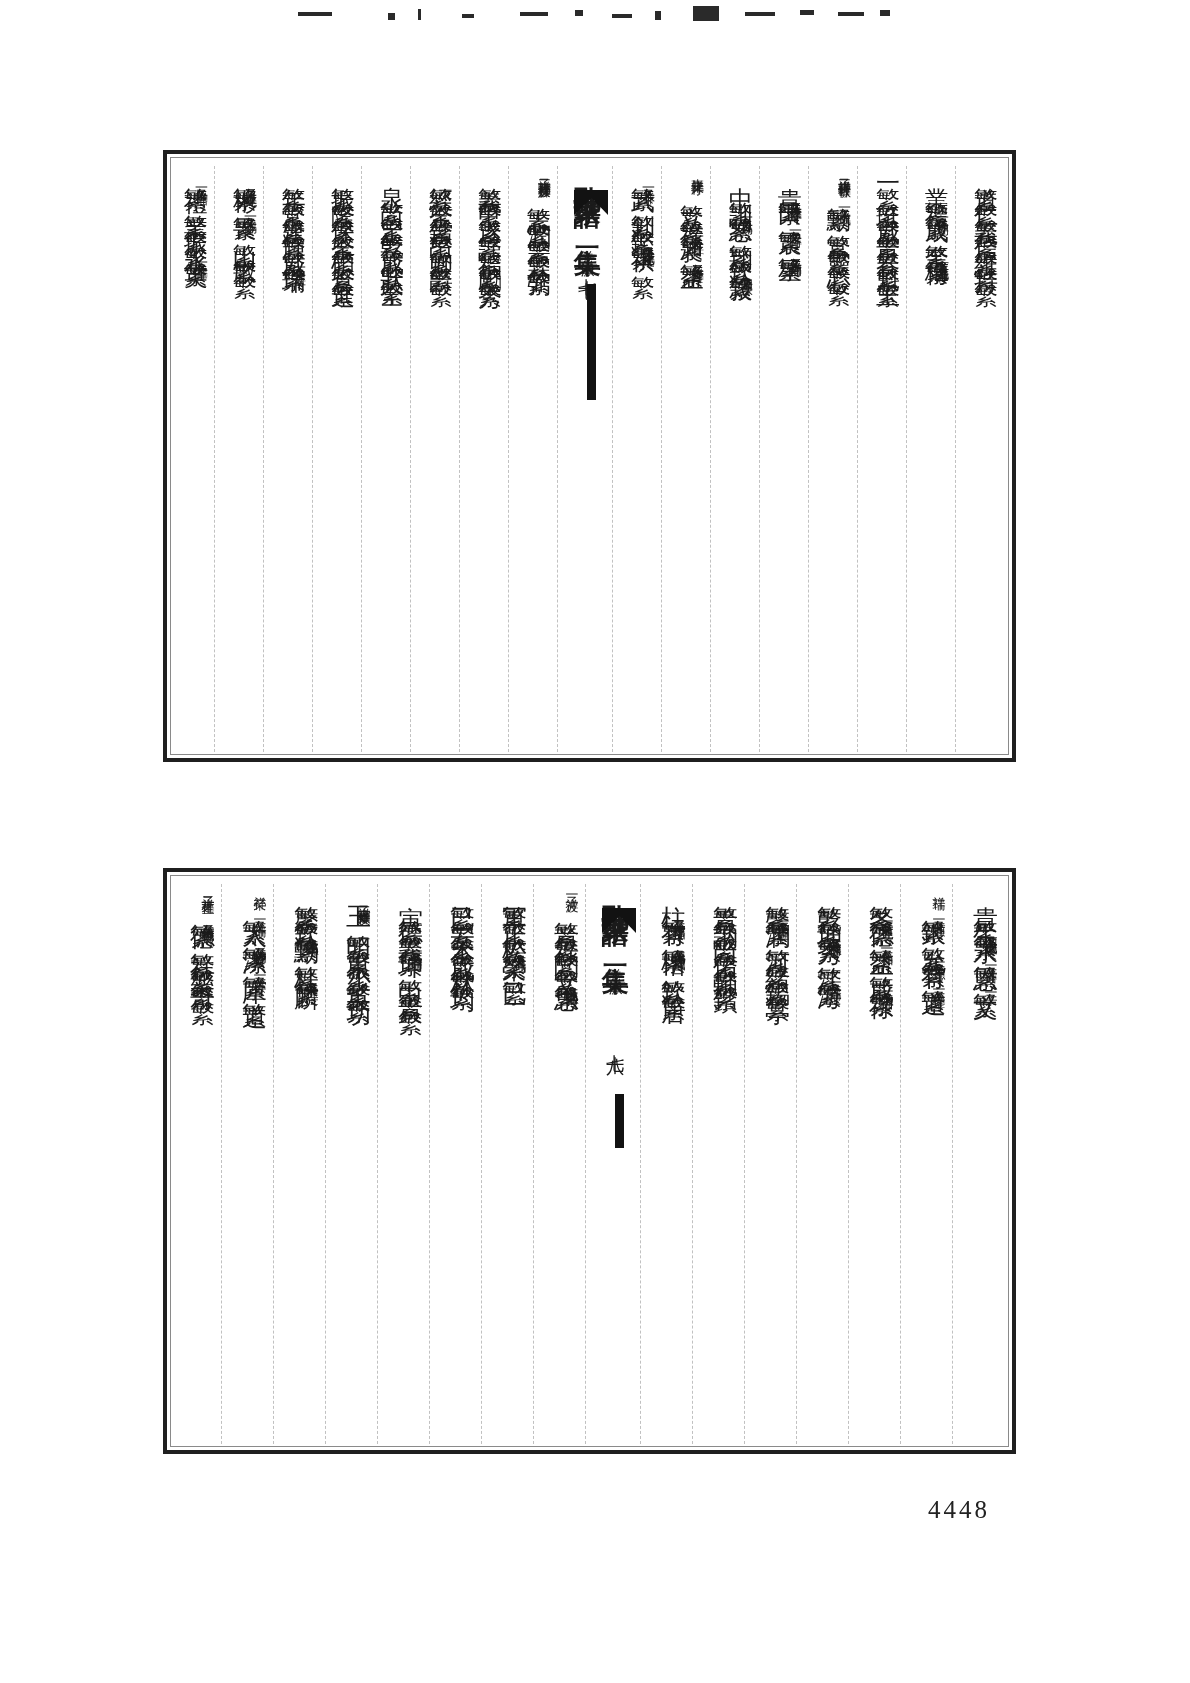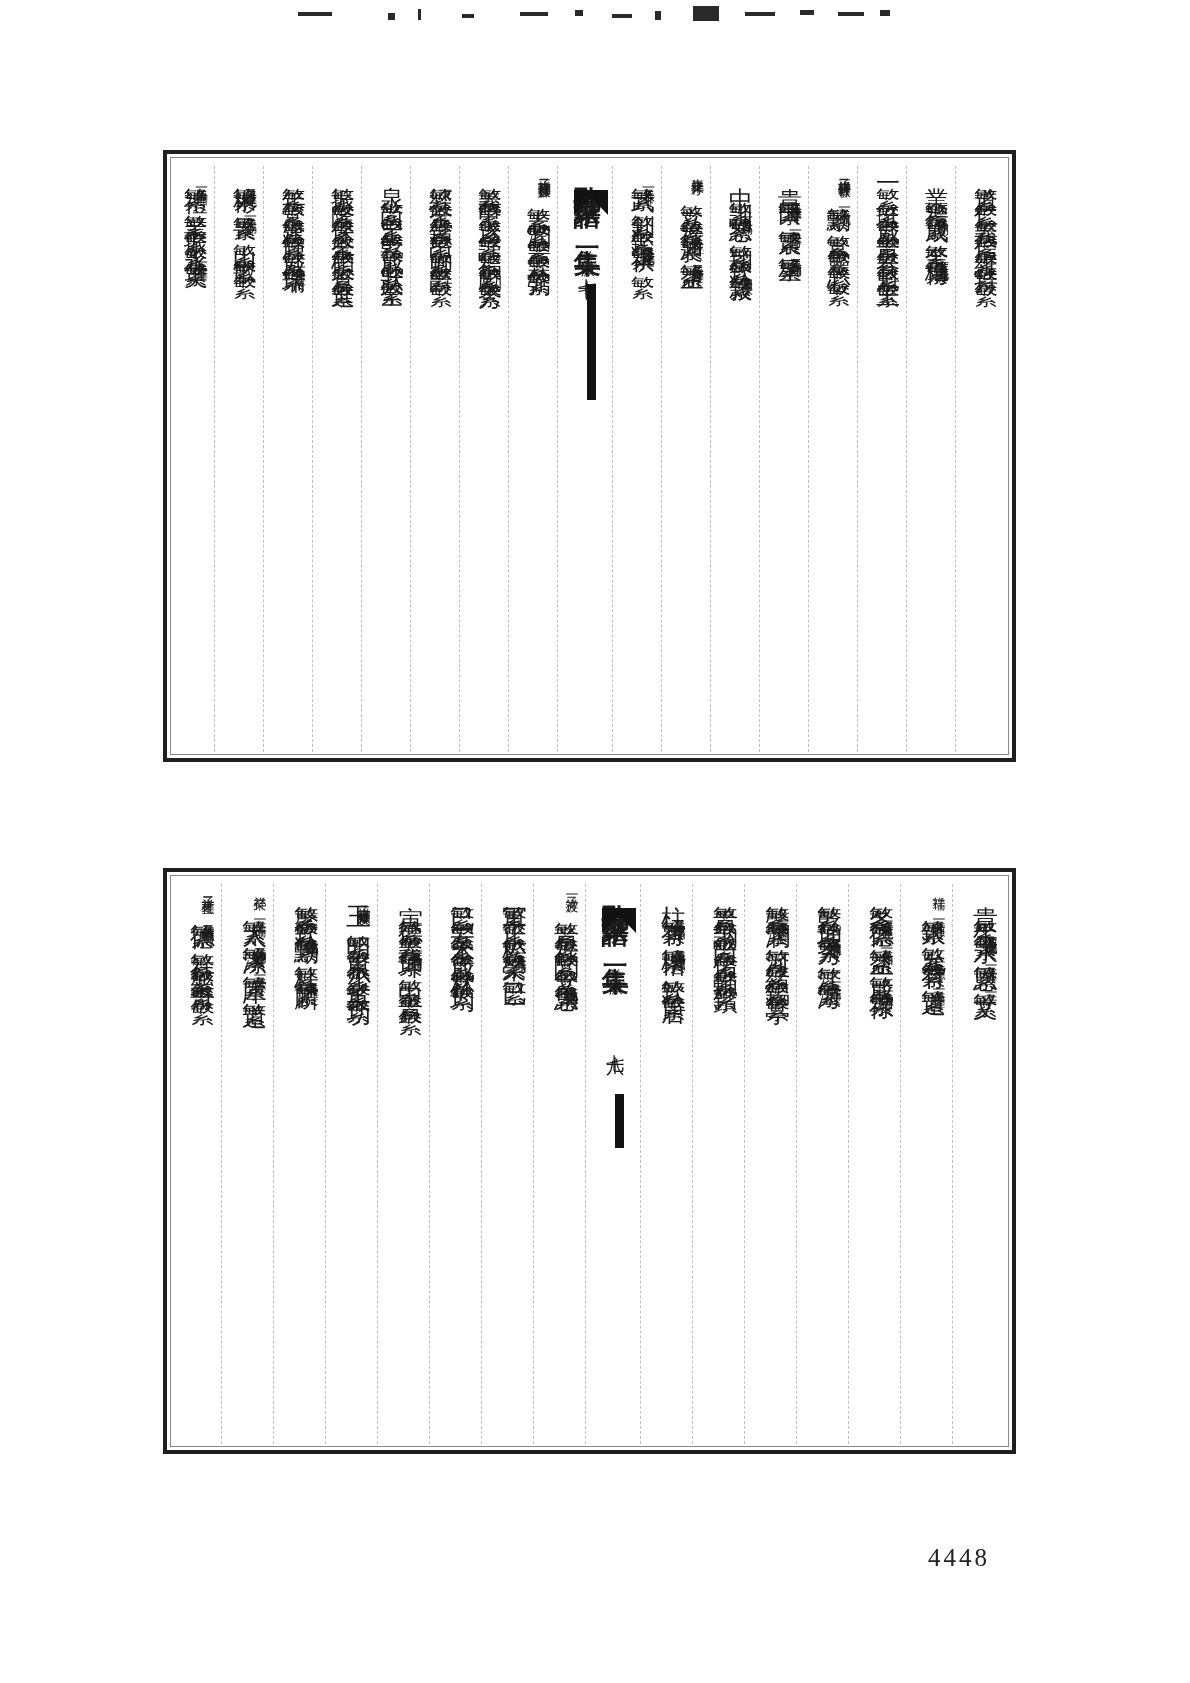--- a/index.html
+++ b/index.html
@@ -48,21 +48,21 @@
   .t-coll{font-size:27px;font-weight:bold;letter-spacing:3px;margin-inline-start:10px;}
   .t-small{font-size:14px;letter-spacing:1px;margin-inline-start:8px;}
   .t-folio{font-size:18px;letter-spacing:2px;margin-inline-start:12px;}
   .box2 .t-folio{margin-inline-start:70px;}
   .t-bar{
     display:inline-block;width:9px;height:116px;background:#121212;
     margin-inline-start:14px;vertical-align:middle;
   }
   .box2 .t-bar{height:54px;margin-inline-start:48px;}
   .pageno{
-    position:absolute;left:928px;top:1544px;
+    position:absolute;left:928px;top:1496px;
     font-size:25px;letter-spacing:3px;color:#222;
     font-family:"Liberation Serif","DejaVu Serif",serif;
   }
   .art{position:absolute;background:#2a2a2a;}
 </style>
 </head>
 <body>
 
 <div class="art" style="left:298px;top:12px;width:34px;height:4px;"></div>
 <div class="art" style="left:388px;top:13px;width:7px;height:7px;"></div>

